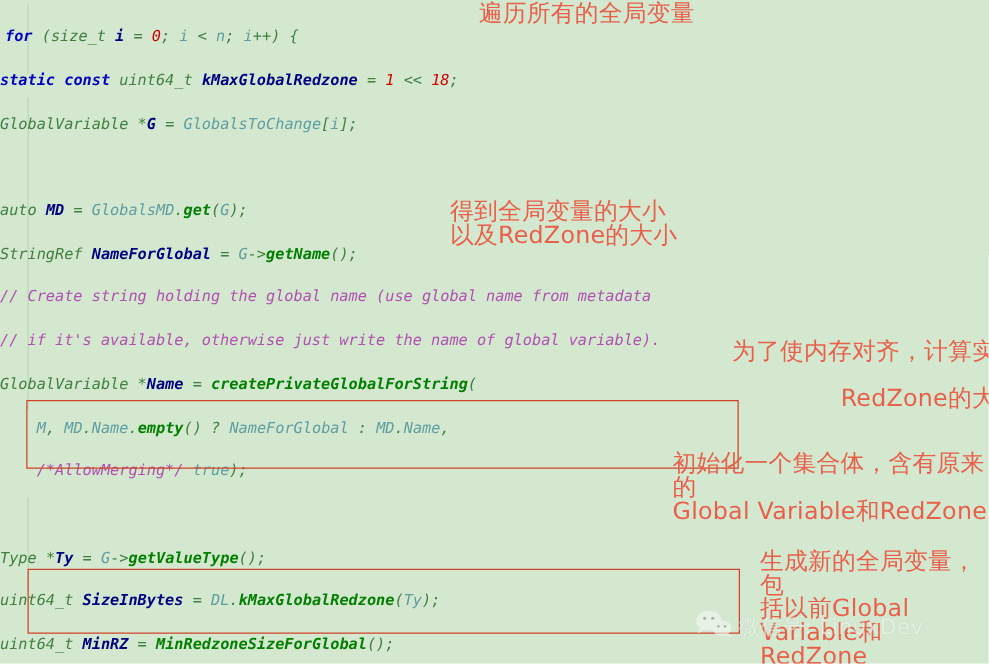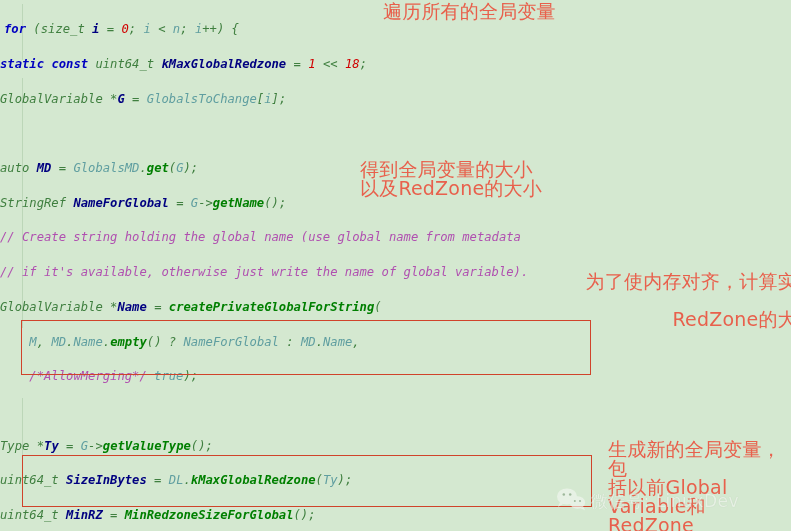--- a/index.html
+++ b/index.html
@@ -145,20 +145,22 @@
   <div class="redbox" style="left:22px; top:455px; width:570px; height:52px;"></div>
 
   <div class="anno" style="left:383px; top:2px;">遍历所有的全局变量</div>
 
   <div class="anno" style="left:360px; top:160px;">得到全局变量的大小
 以及RedZone的大小</div>
 
   <div class="anno" style="left:580px; top:272px; width:236px;text-align:right;">为了使内存对齐，计算实际的
 RedZone的大小</div>
 
+  <div class="anno" style="left:538px; top:362px; width:253px;">初始化一个集合体，含有原来的
+Global Variable和RedZone</div>
 
   <div class="anno" style="left:608px; top:440px; width:183px;">生成新的全局变量，包
 括以前Global Variable和
 RedZone</div>
 
   <div id="watermark">
     <span>
       <svg width="30" height="24" viewBox="0 0 30 24" aria-hidden="true">
         <ellipse cx="11" cy="9.5" rx="10" ry="8" fill="#f4f8f2"></ellipse>
         <path d="M4 15 L2 20 L7.5 16.8 Z" fill="#f4f8f2"></path>

